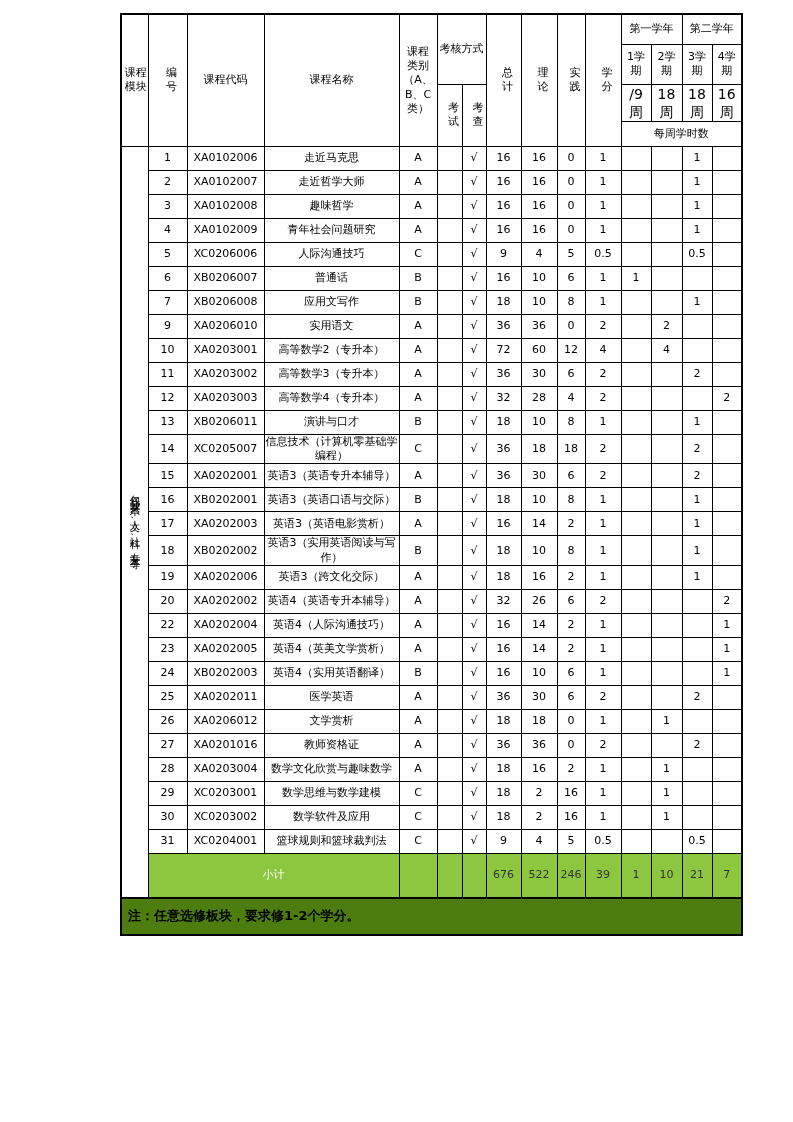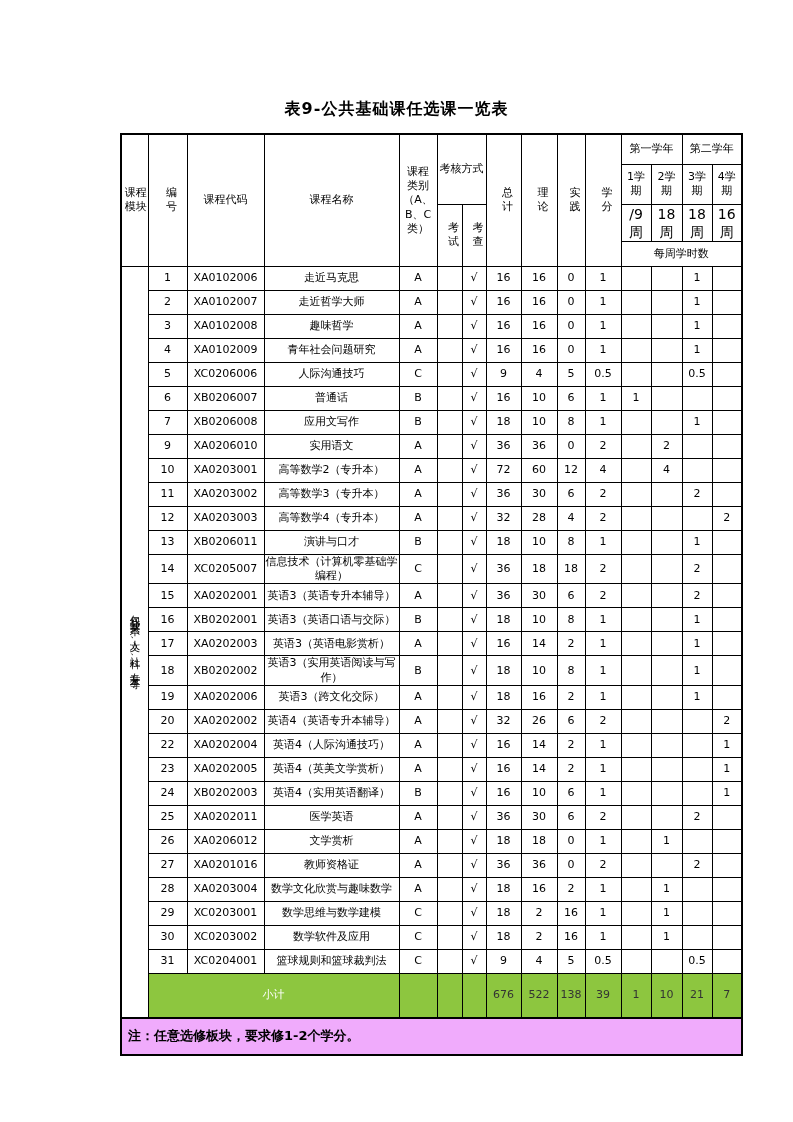--- a/index.html
+++ b/index.html
@@ -62,29 +62,28 @@
   }
   tr.subtotal-row { height: 44px; }
   tr.subtotal-row td { background: var(--subtotal-bg, #8dc63f); color: #333; }
   tr.subtotal-row td.subtotal-label { color: var(--subtotal-label, #ffffff); }
   tr.note-row { height: 37px; }
   tr.note-row td {
     text-align: left;
     font-weight: bold;
     font-size: 13px;
     padding-left: 6px;
-    background: #f0abfc;
+    background: #4d7c0f;
     border-top: 2px solid #000;
   }
 </style>
 </head>
 <body>
 
 <div class="page">
-  <h1 class="doc-title">表9-公共基础课任选课一览表</h1>
 
   <table class="course-table">
     <colgroup>
       <col style="width:27px">
         <col style="width:39px">
         <col style="width:77px">
         <col style="width:135px">
       <col style="width:38px">
         <col style="width:25px">
         <col style="width:24px">
@@ -596,21 +595,21 @@
           <td>0.5</td>
           <td></td>
         </tr>
         <tr class="subtotal-row">
         <td colspan="3" class="subtotal-label">小计</td>
         <td></td>
         <td></td>
         <td></td>
         <td>676</td>
         <td>522</td>
-        <td>138</td>
+        <td>246</td>
         <td>39</td>
         <td>1</td>
         <td>10</td>
         <td>21</td>
         <td>7</td>
       </tr>
       <tr class="note-row">
         <td colspan="15">注：任意选修板块，要求修1-2个学分。</td>
       </tr>
     </tbody>

